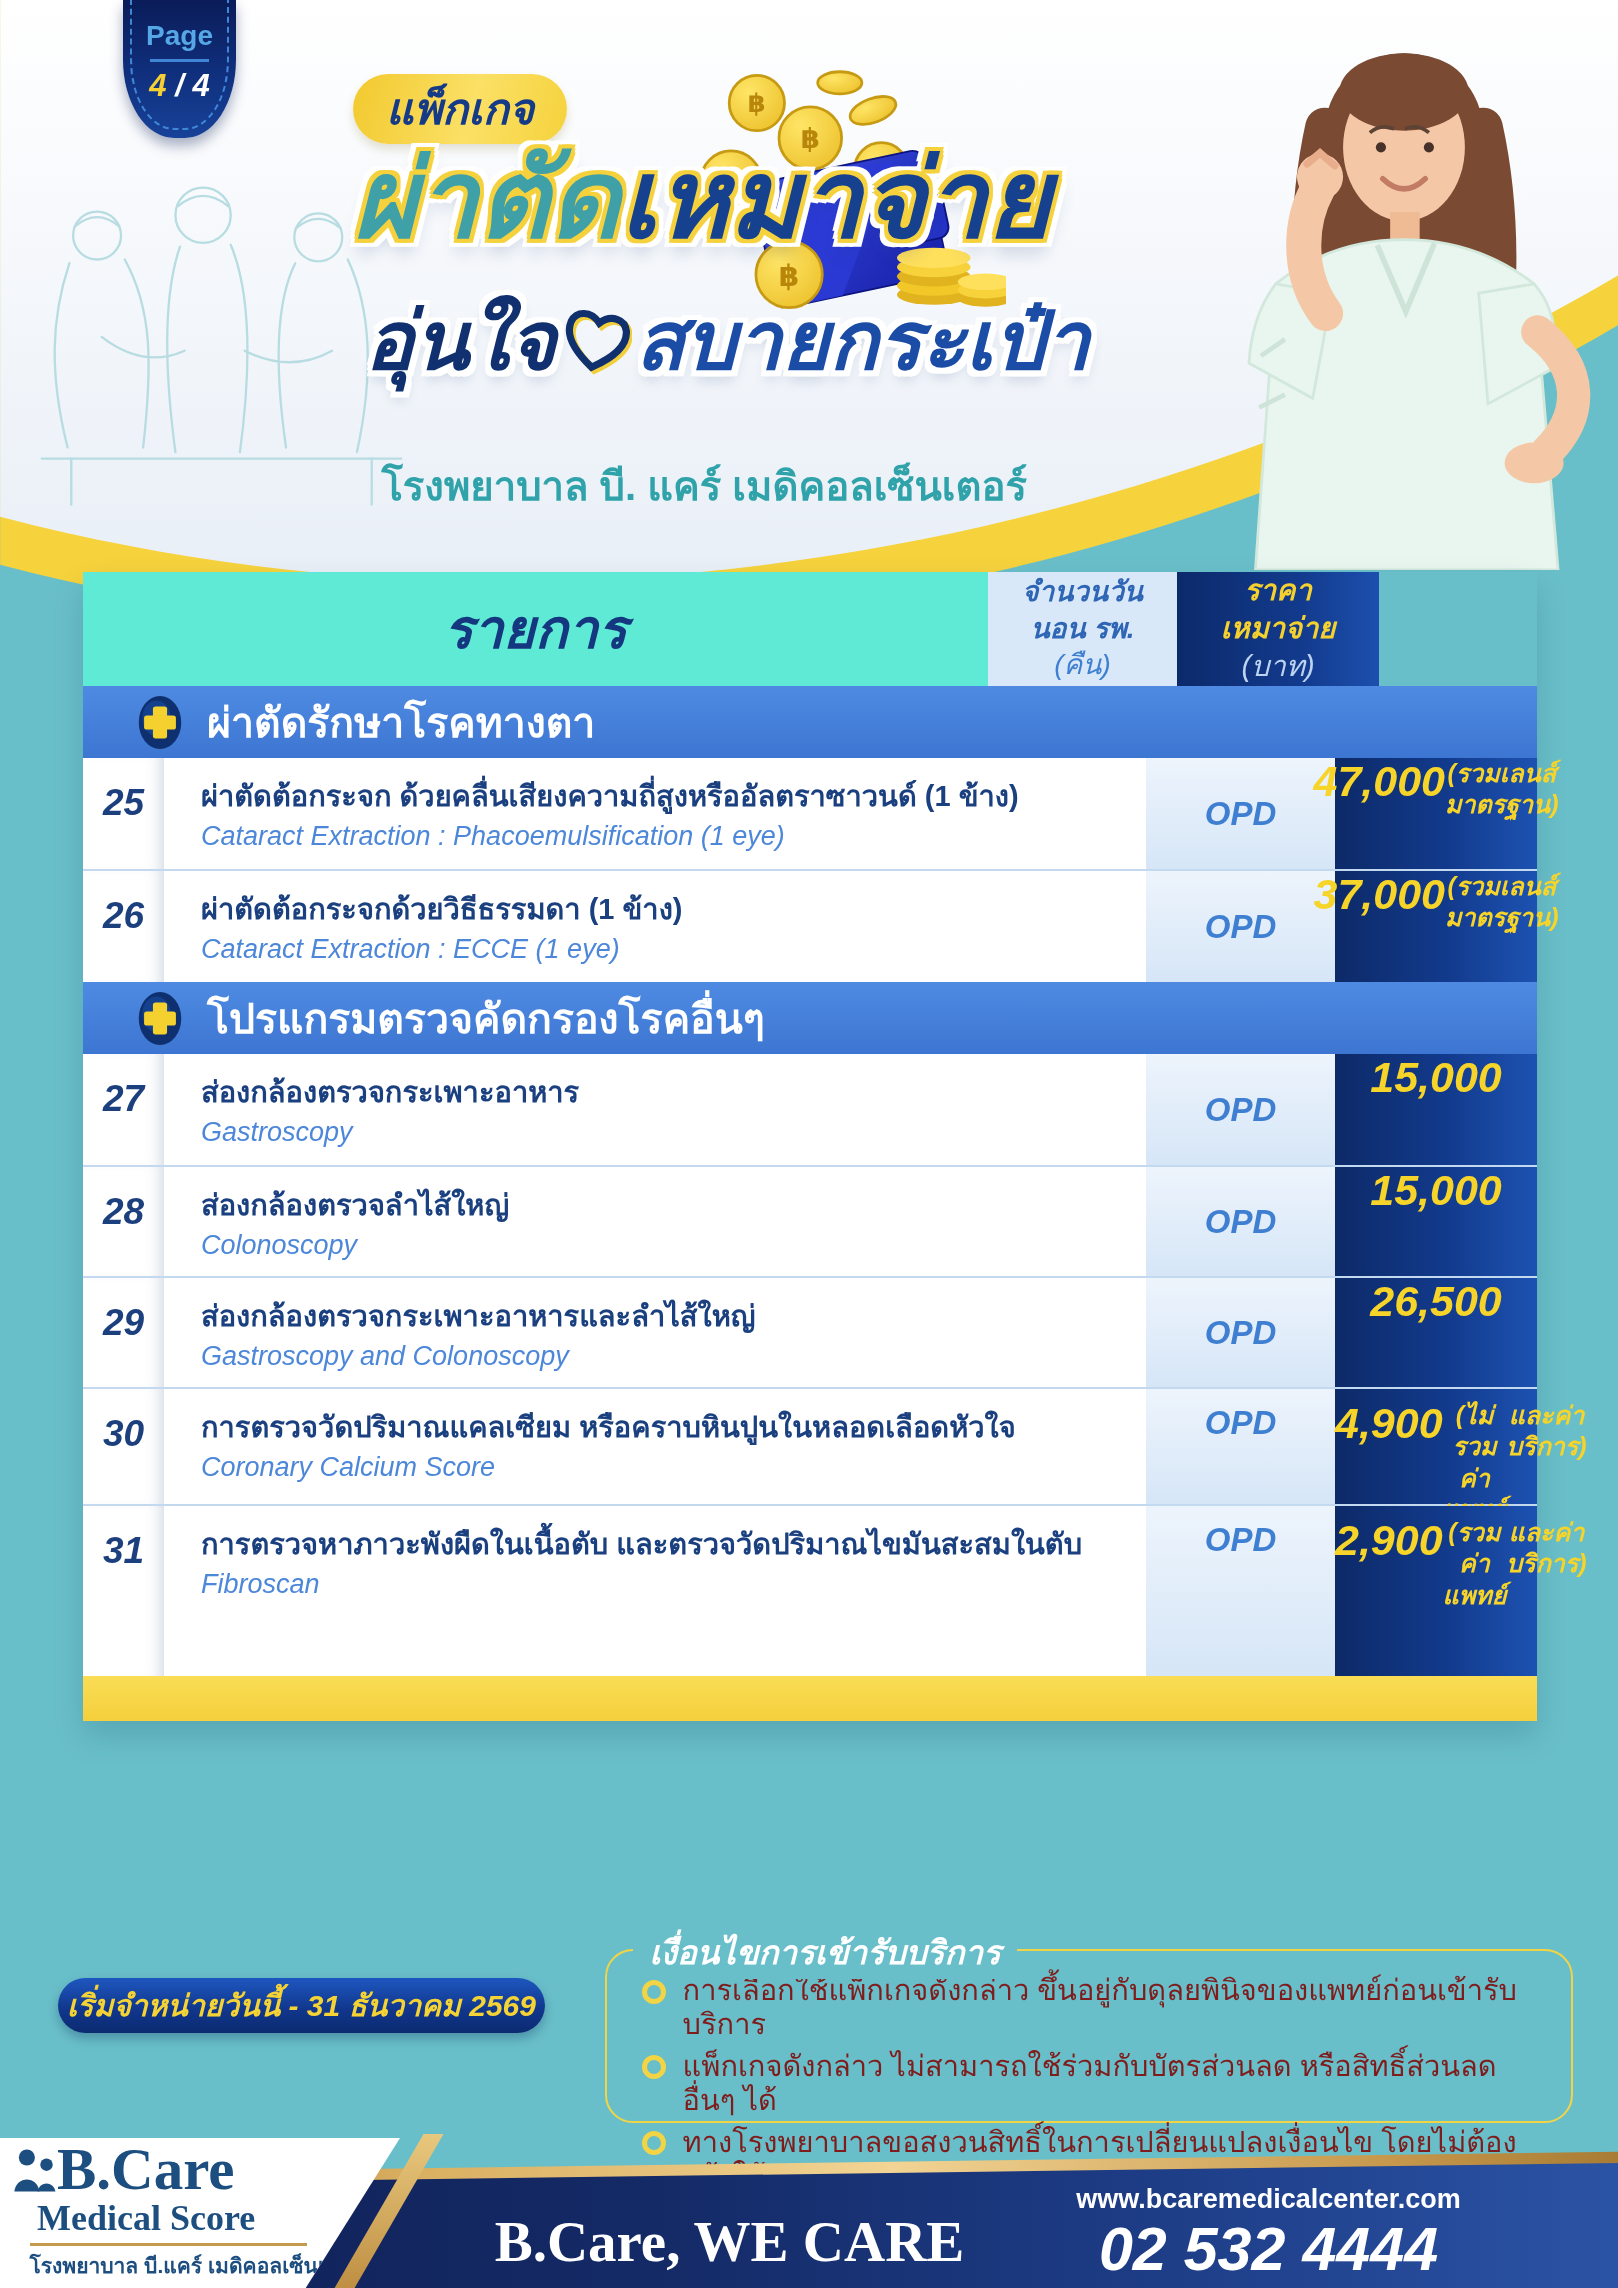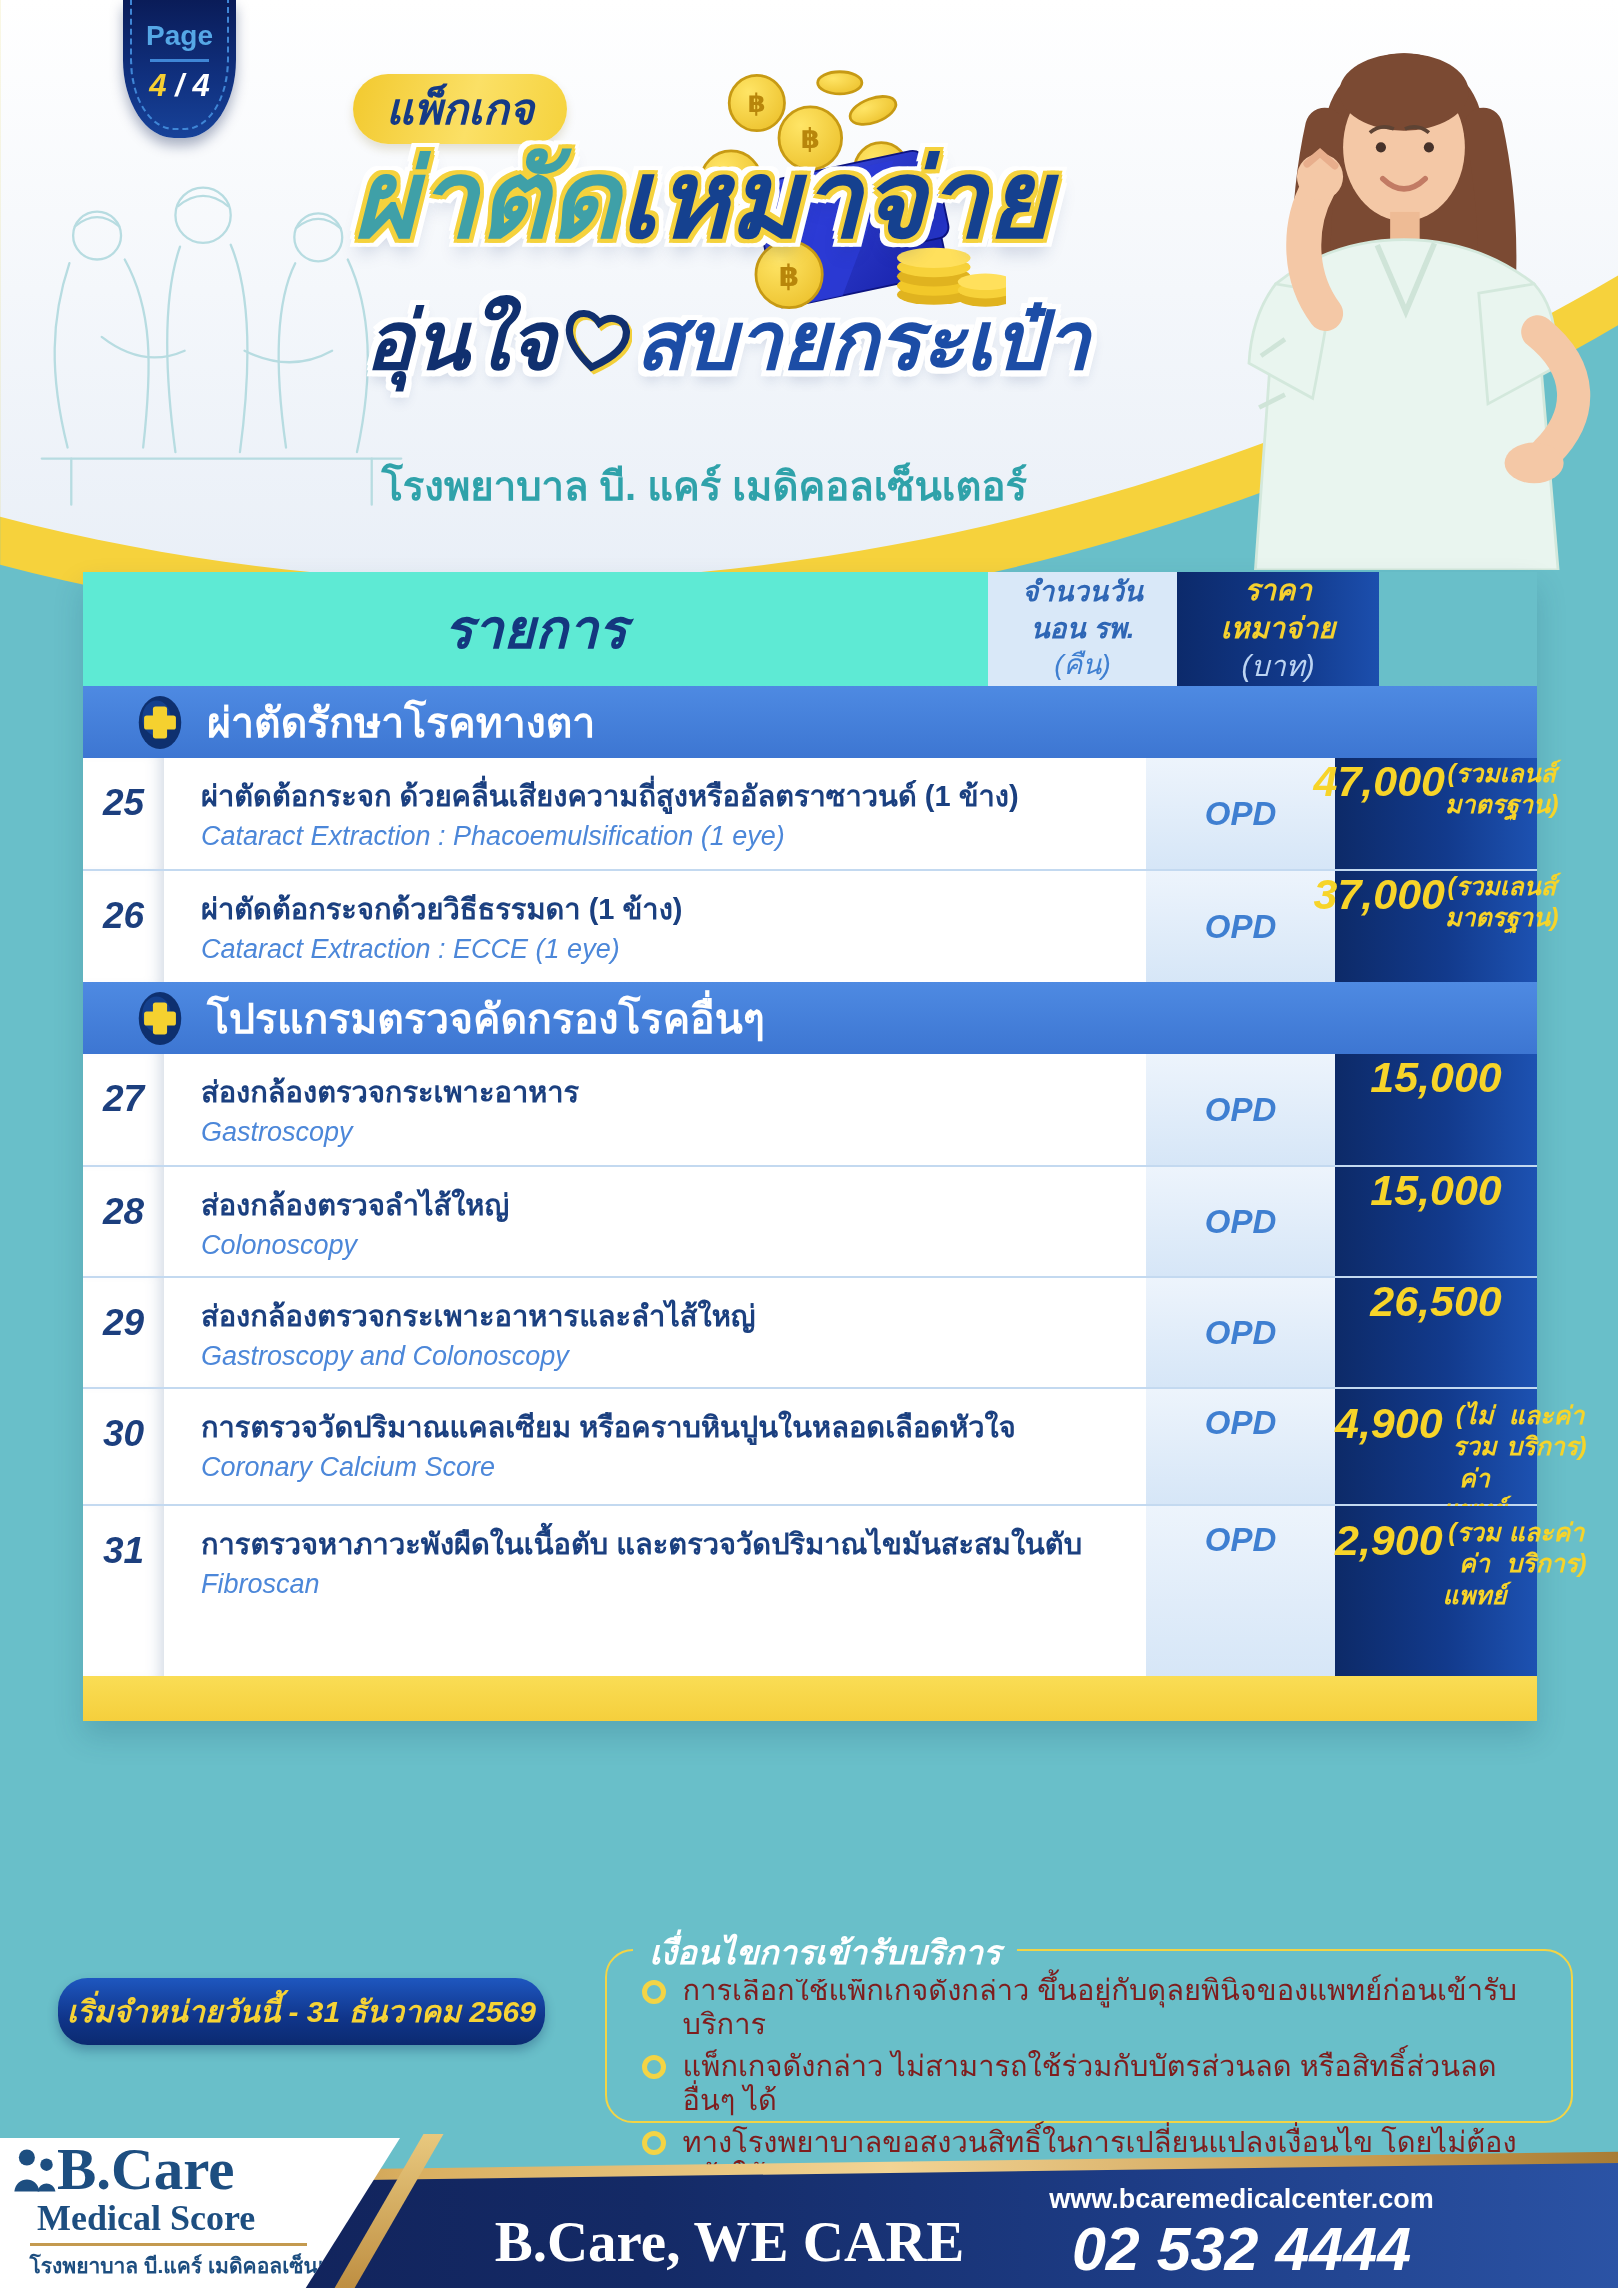--- a/index.html
+++ b/index.html
@@ -92,21 +92,21 @@
     color:#3f7fd1;font-size:33px;font-weight:bold;font-style:italic;}
   .c-price{width:202px;background:linear-gradient(90deg,#0d2a68 0%,#123a8c 55%,#1d52b2 100%);
     display:flex;flex-direction:row;align-items:flex-start;justify-content:center;}
   .p-val{color:#f7d429;font-size:43px;font-weight:bold;font-style:italic;line-height:1.1;}
   .p-note{color:#f7d429;font-size:25px;font-style:italic;font-weight:bold;line-height:1.25;text-align:center;}
   .top .c-stay{align-items:flex-start;padding-top:14.8px;}
   .top .c-price{justify-content:flex-start;padding-top:11px;}
   .t-footbar{height:45px;background:linear-gradient(180deg,#fadd55 0%,#f5cf3c 100%);}
   
   .date-pill{
-    position:absolute;left:58px;top:1978px;width:487px;height:67px;z-index:8;
+    position:absolute;left:58px;top:1978px;width:487px;height:55px;z-index:8;
     background:linear-gradient(180deg,#1e57c0 0%,#10358a 60%,#0b2a70 100%);
     border-radius:29.5px;display:flex;align-items:center;justify-content:center;
     color:#f6d335;font-size:30px;font-weight:bold;font-style:italic;
     box-shadow:0 5.5px 11px rgba(10,40,90,.3);
   }
   .cond-box{
     position:absolute;left:605px;top:1949px;width:964px;height:170px;z-index:8;
     border:2.8px solid #f3d445;border-radius:28px;
   }
   .cond-title{
@@ -134,21 +134,21 @@
     clip-path:polygon(0 0,100% 0,76% 100%,0 100%);
     display:flex;flex-direction:column;align-items:flex-start;padding-top:1.8px;}
   .logo-title{font-family:"Liberation Serif","DejaVu Serif",serif;font-weight:bold;
     color:#1d4e80;font-size:59px;line-height:1.0;margin-left:57px;position:relative;}
   .logo-sub{font-family:"Liberation Serif","DejaVu Serif",serif;font-weight:bold;
     color:#1d4e80;font-size:36px;line-height:1.1;margin-left:37px;}
   .logo-rule{width:277px;height:2.8px;background:#c49a4f;margin:4.6px 0 3.7px 29.5px;}
   .logo-thai{color:#1d4e80;font-size:21px;font-weight:bold;margin-left:29.5px;}
   .slogan{position:absolute;left:434px;top:2209px;width:591px;z-index:15;text-align:center;
     font-family:"Liberation Serif","DejaVu Serif",serif;font-weight:bold;color:#ffffff;font-size:57px;}
-  .contact{position:absolute;left:1034px;top:2184px;width:415px;z-index:15;text-align:center;color:#ffffff;}
+  .contact{position:absolute;left:1061px;top:2184px;width:415px;z-index:15;text-align:center;color:#ffffff;}
   .contact .web{font-size:27px;font-weight:bold;}
   .contact .tel{font-size:61px;font-weight:bold;font-style:italic;line-height:1.05;margin-top:1.8px;}
   
   .lineart{position:absolute;left:14px;top:171px;z-index:3;}
   .wallet{position:absolute;left:692px;top:57px;z-index:4;}
   .nurse{position:absolute;left:1117px;top:7.4px;z-index:5;}
 </style>
 </head>
 <body>
 

